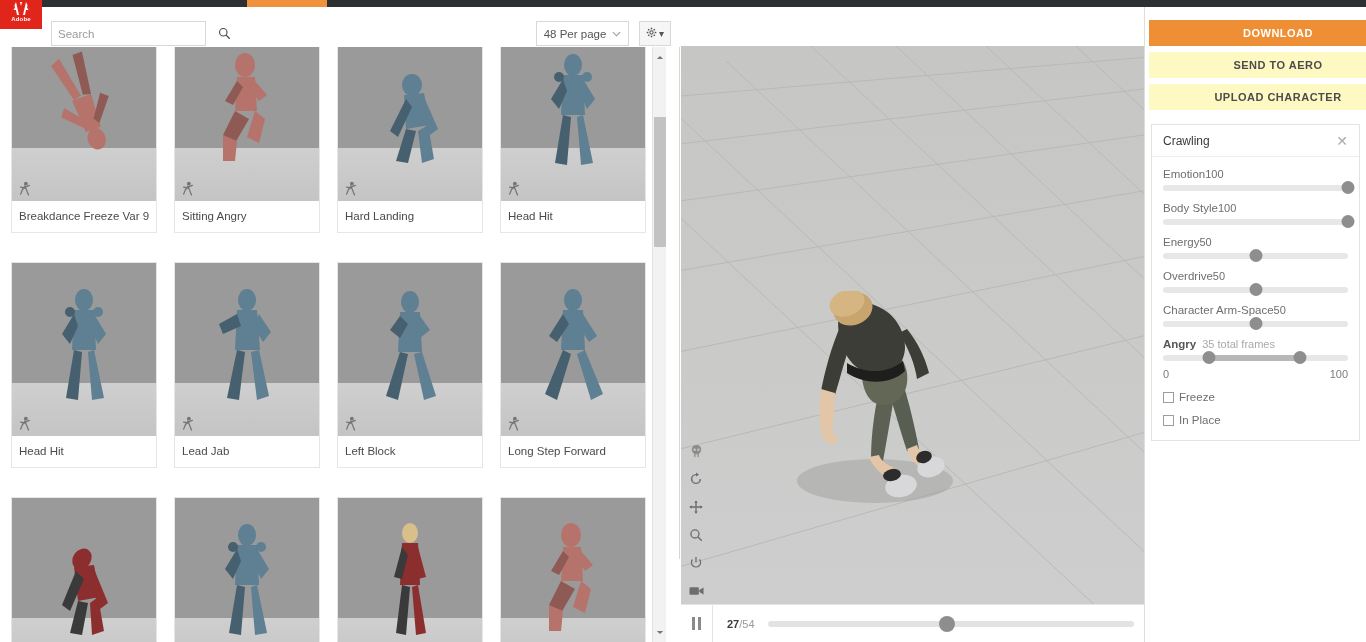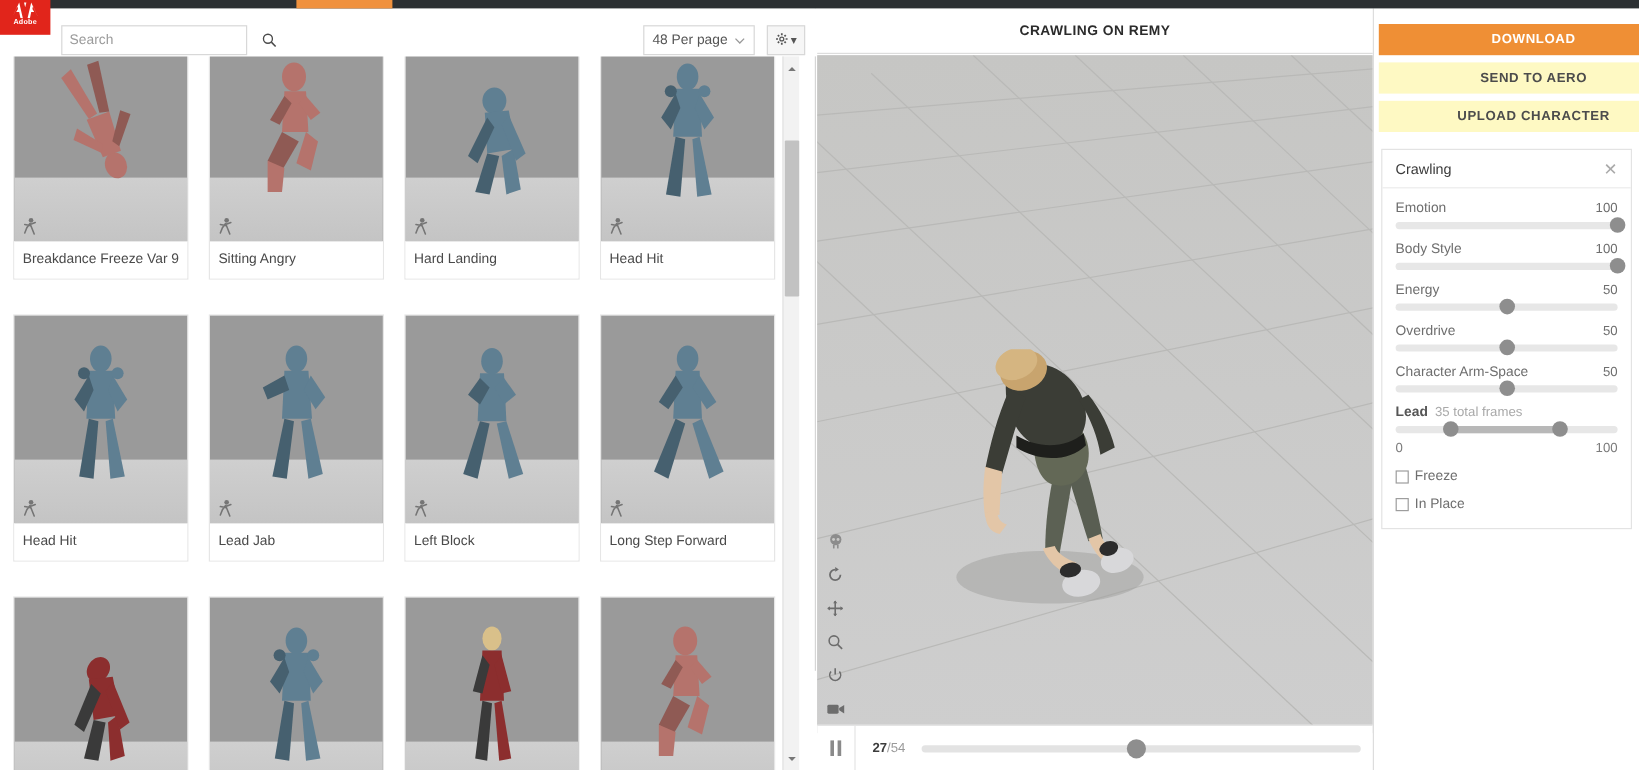--- a/index.html
+++ b/index.html
@@ -223,21 +223,21 @@
   .panel-head {
     display: flex; align-items: center; justify-content: space-between;
     padding: 9px 11px 8px 11px;
     border-bottom: 1px solid #ececec;
   }
   .panel-title { font-size: 12px; font-weight: 400; color: #3a3a3a; }
   .panel-close { font-size: 14px; color: #aaa; cursor: pointer; line-height: 1; }
 
   .slider-row { padding: 11px 11px 0 11px; }
   .slider-labels {
-    display: flex; justify-content: space-between; align-items: baseline;
+    display: flex; align-items: baseline;
     margin-bottom: 5px;
   }
   .slider-name { font-size: 11.5px; color: #6e6e6e; }
   .slider-value { font-size: 11px; color: #6e6e6e; }
   .track {
     position: relative; height: 6px; border-radius: 3px;
     background: #e7e7e7;
   }
   .track .knob {
     position: absolute; top: -4px;
@@ -547,23 +547,20 @@
       <div class="arrow down">
         <svg width="8" height="5" viewBox="0 0 10 6">
             <path d="M1 1 L5 5 L9 1" fill="#777"></path>
           </svg>
       </div>
     </div>
   </div>
 
   <div class="viewer">
 
-    <div class="viewer-header">
-      <span class="viewer-title">CRAWLING ON REMY</span>
-    </div>
 
     <div class="stage">
       <svg class="grid-floor" viewBox="0 0 463 565" preserveAspectRatio="none">
         <defs>
           <linearGradient id="sky" x1="0" y1="0" x2="0" y2="1">
             <stop offset="0" stop-color="#c6c6c4"></stop>
               <stop offset="1" stop-color="#cecece"></stop>
           </linearGradient>
         </defs>
         <rect width="463" height="565" fill="url(#sky)"></rect>
@@ -727,21 +724,21 @@
               <span class="slider-value">50</span>
             </div>
             <div class="track">
               <div class="knob" style="left:50%"></div>
             </div>
           </div>
         </div>
 
       <div class="slider-row">
         <div class="trim-head">
-          <span class="trim-label">Lead</span>
+          <span class="trim-label">Angry</span>
           <span class="trim-sub">35 total frames</span>
         </div>
         <div class="track" id="trimTrack">
           <div class="fill" id="trimFill" style="left: 25%; width: 49%;"></div>
           <div class="knob" id="trimStart" style="left: 25%;"></div>
           <div class="knob" id="trimEnd" style="left: 74%;"></div>
         </div>
         <div class="trim-ends">
           <span>0</span>
           <span>100</span>

